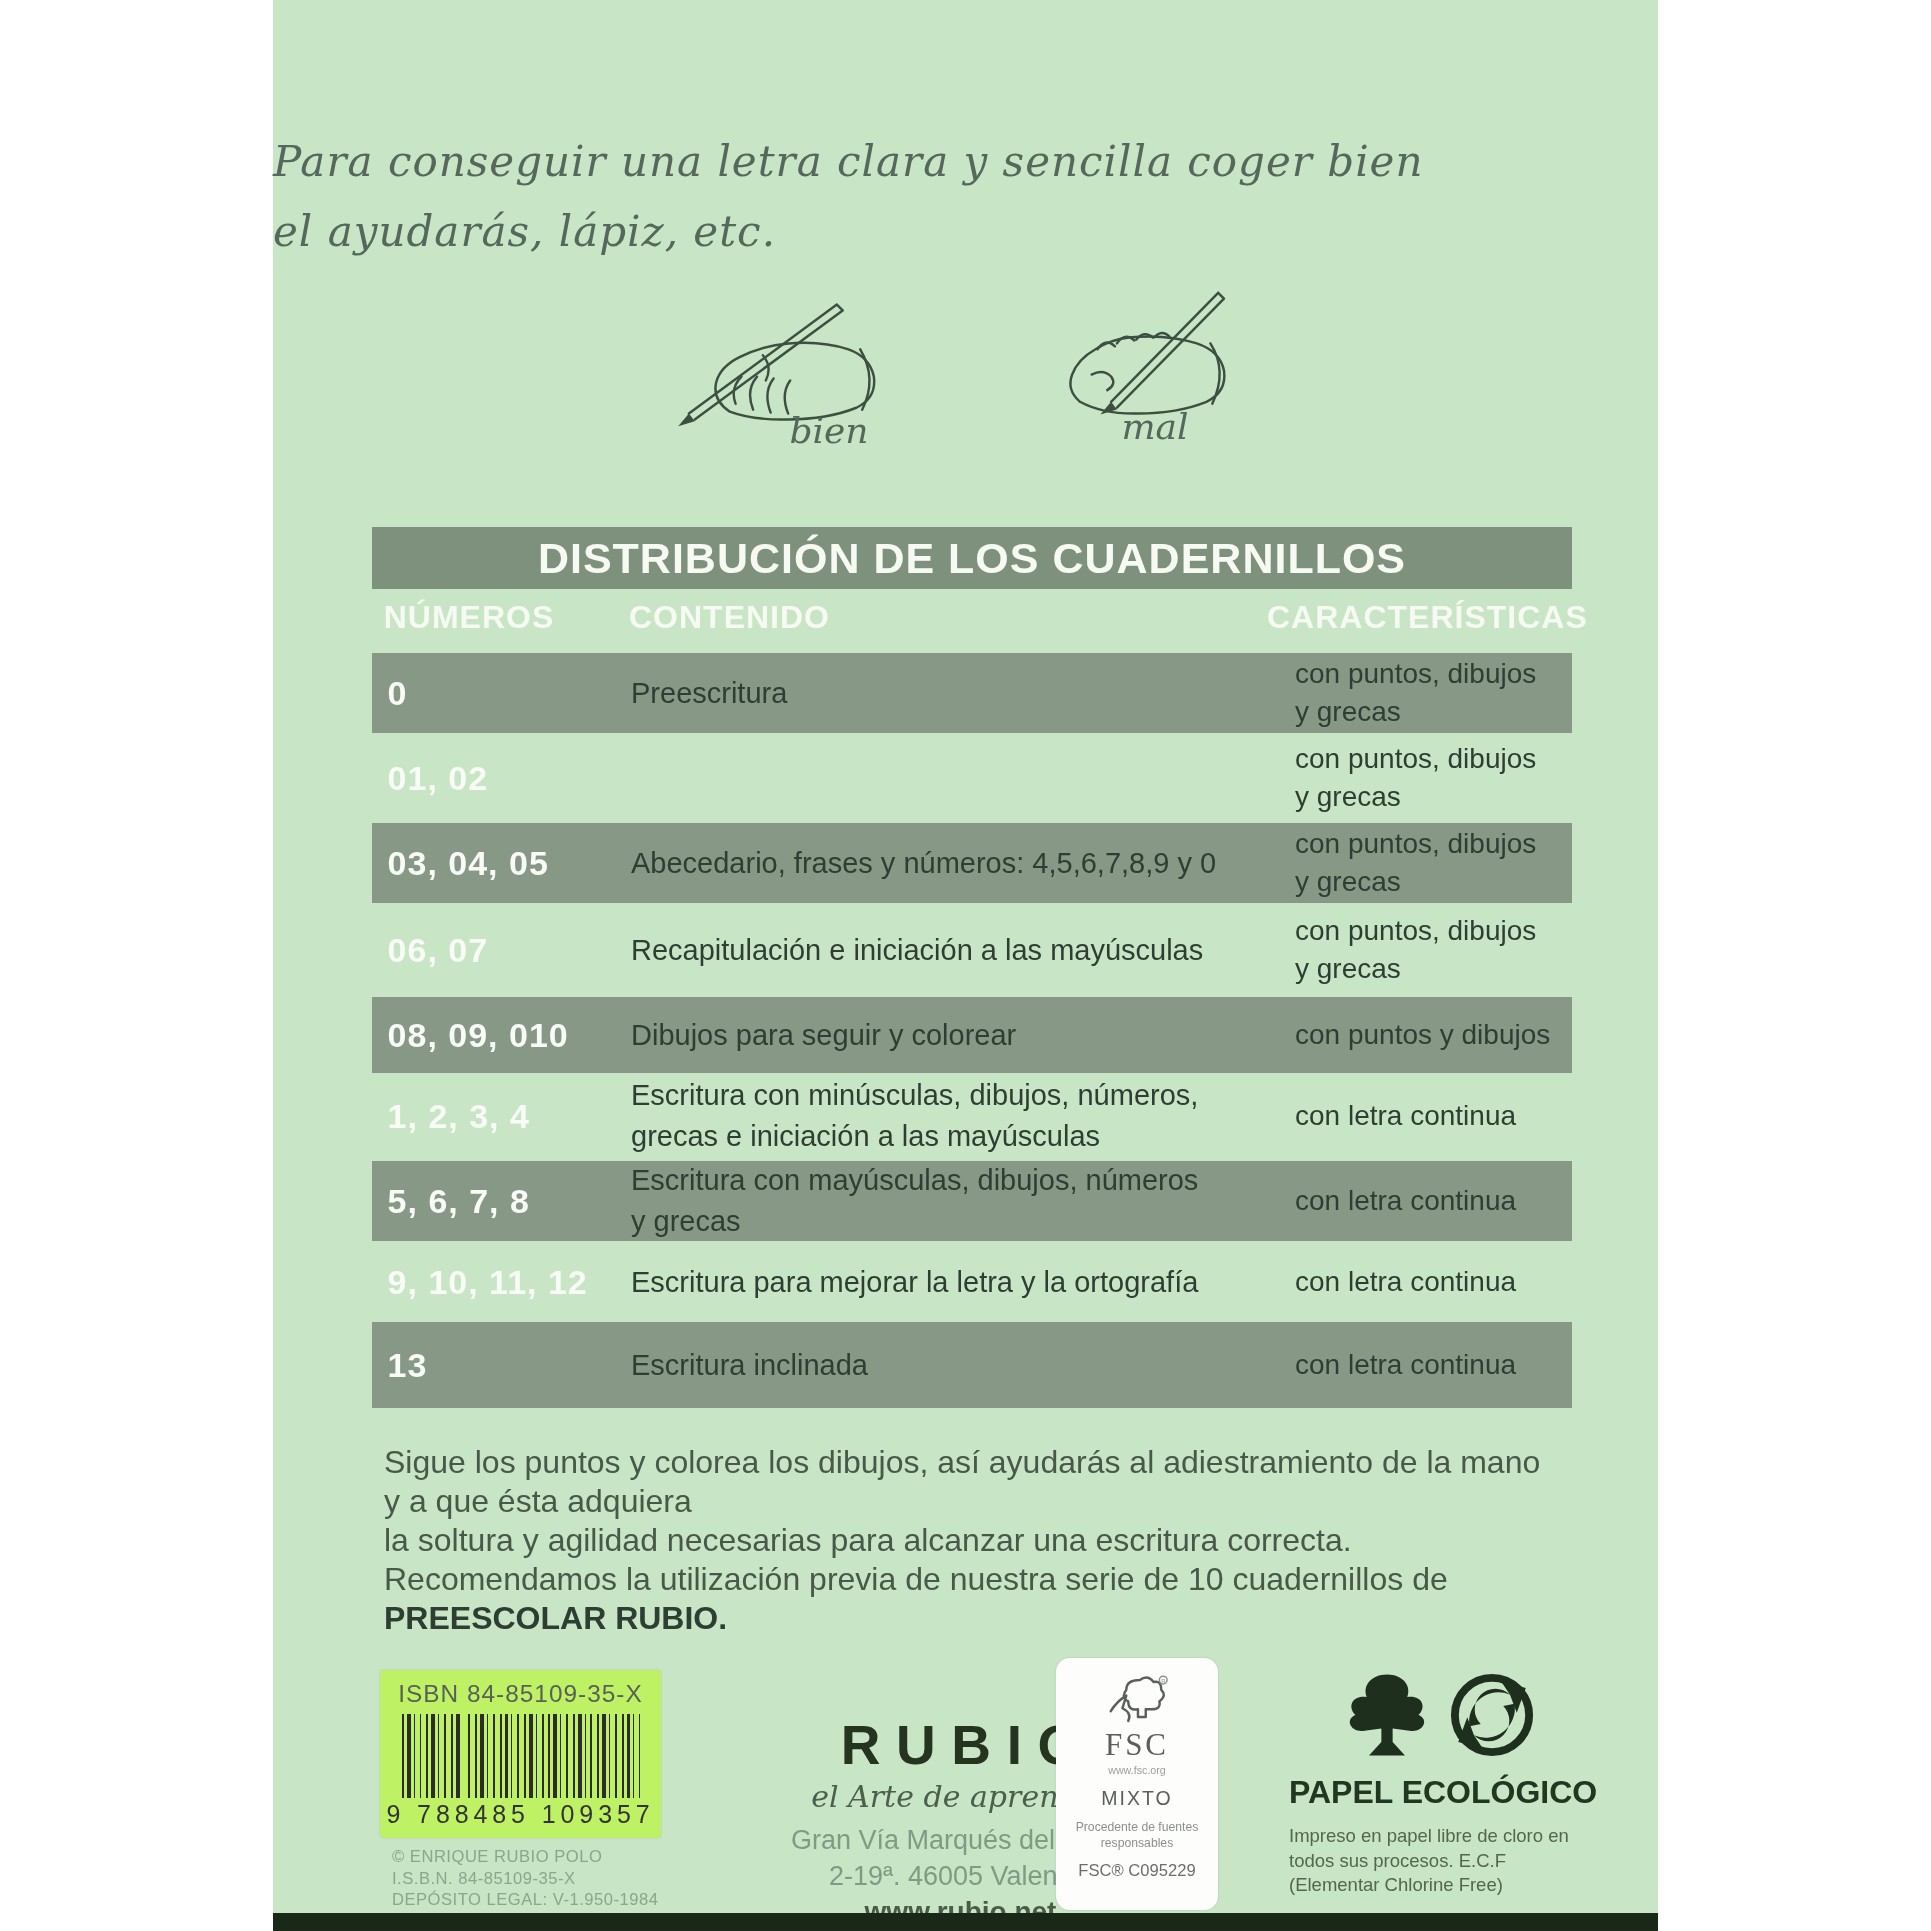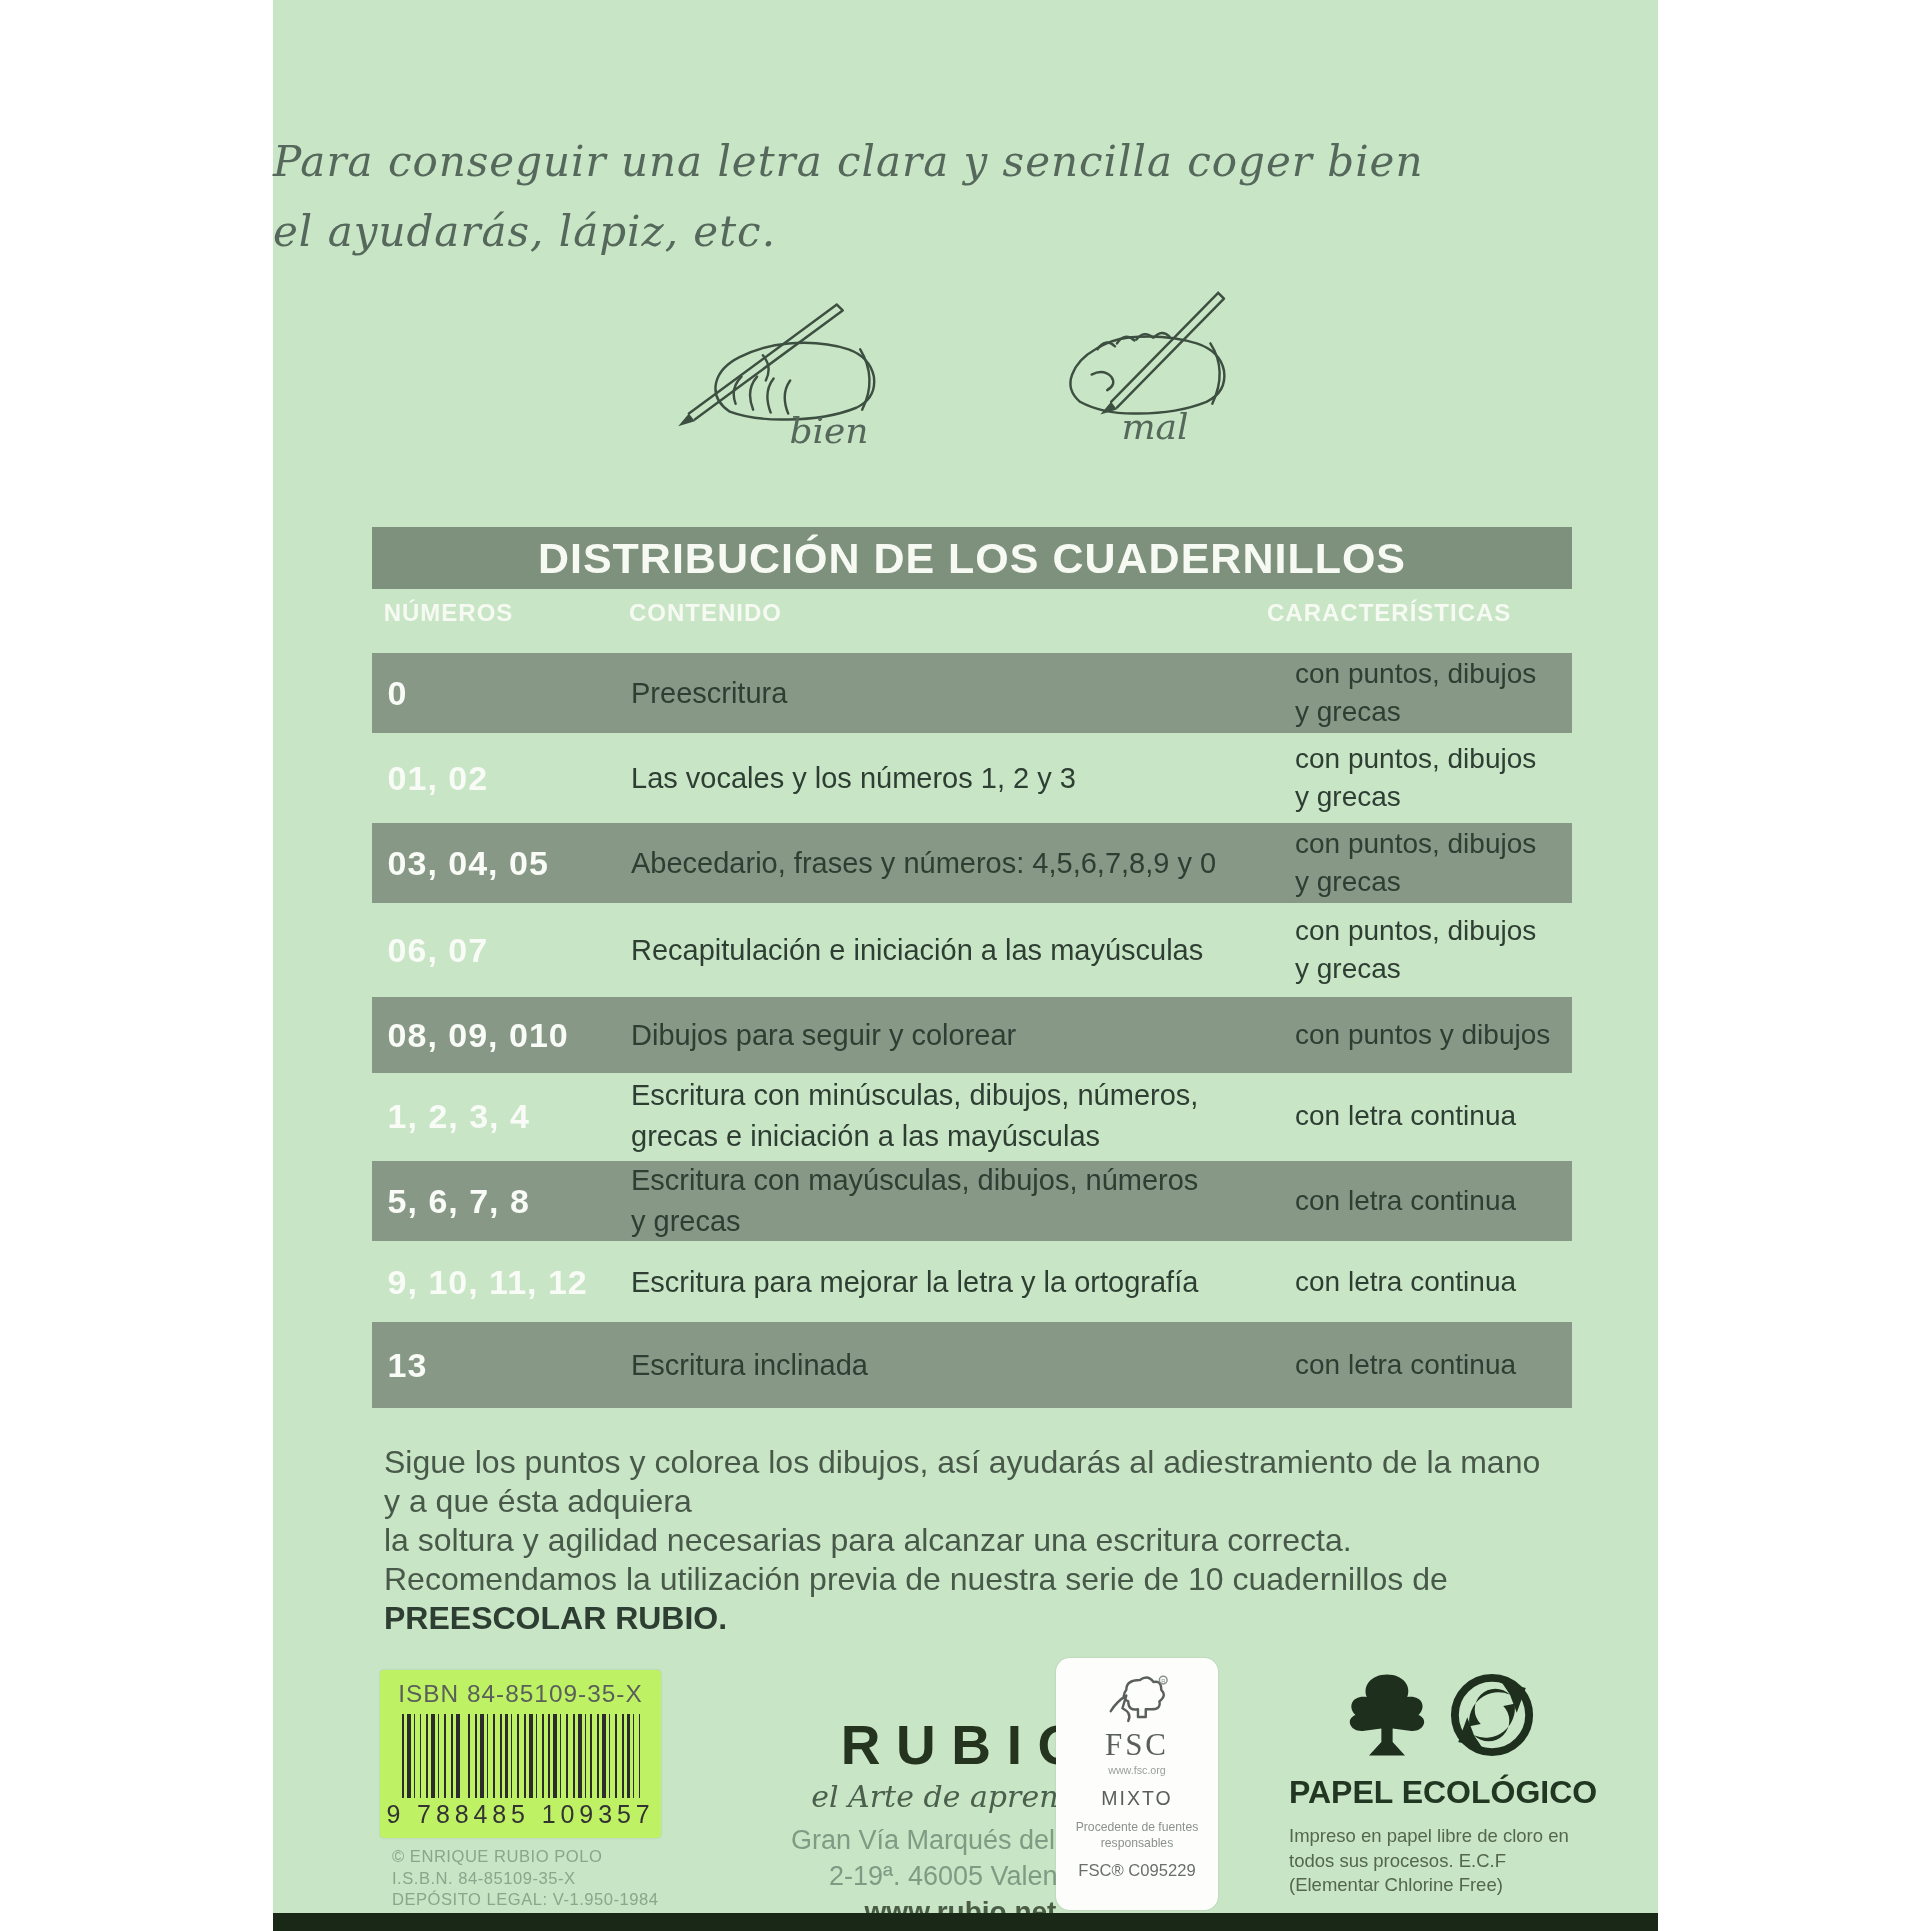--- a/index.html
+++ b/index.html
@@ -19,21 +19,21 @@
   .hand.bad{left:756px;top:285px;}
   .grip-label{position:absolute;font-size:36px;}
   .grip-label.good{left:483px;top:410px;width:146px;text-align:center;}
   .grip-label.bad{left:809px;top:406px;width:146px;text-align:center;}
 
   
   .t-title{position:absolute;left:99px;top:527px;width:1200px;height:62px;
            background:#7e917d;display:flex;align-items:center;justify-content:center;text-align:right;}
   .t-title span{color:#f6faf3;font-weight:bold;font-size:43px;letter-spacing:1px;}
   .t-headers{position:absolute;left:99px;top:595px;width:1200px;height:43px;}
-  .t-headers span{position:absolute;color:#f6faf3;font-weight:bold;font-size:24px;letter-spacing:1px;top:3.9px;}
+  .t-headers span{position:absolute;color:#f6faf3;font-weight:bold;font-size:32px;letter-spacing:1px;top:3.9px;}
   .th-num{left:11.7px;} .th-cont{left:257px;} .th-char{left:895px;}
   .trow{position:absolute;left:99px;width:1200px;}
   .trow.dark{background:#879886;}
   .c-num{position:absolute;left:15.6px;top:0;height:100%;display:flex;align-items:center;
          color:#f8fbf6;font-weight:bold;font-size:34px;letter-spacing:1px;}
   .c-content{position:absolute;left:259px;top:0;height:100%;display:flex;align-items:center;
          color:#2e3e33;font-size:29px;white-space:pre-line;line-height:1.4;}
   .c-char{position:absolute;left:923px;top:0;height:100%;width:277px;display:flex;align-items:center;
          color:#2e3e33;font-size:28px;white-space:pre-line;line-height:1.35;}
 
@@ -113,21 +113,20 @@
     </div>
 
     <div class="trow dark" style="top:653px;height:80px;">
       <div class="c-num">0</div>
       <div class="c-content">Preescritura</div>
       <div class="c-char">con puntos, dibujos
 y grecas</div>
     </div>
     <div class="trow" style="top:737px;height:82px;">
       <div class="c-num">01, 02</div>
-      <div class="c-content">Las vocales y los números 1, 2 y 3</div>
       <div class="c-char">con puntos, dibujos
 y grecas</div>
     </div>
     <div class="trow dark" style="top:823px;height:80px;">
       <div class="c-num">03, 04, 05</div>
       <div class="c-content">Abecedario, frases y números: 4,5,6,7,8,9 y 0</div>
       <div class="c-char">con puntos, dibujos
 y grecas</div>
     </div>
     <div class="trow" style="top:907px;height:86px;">

